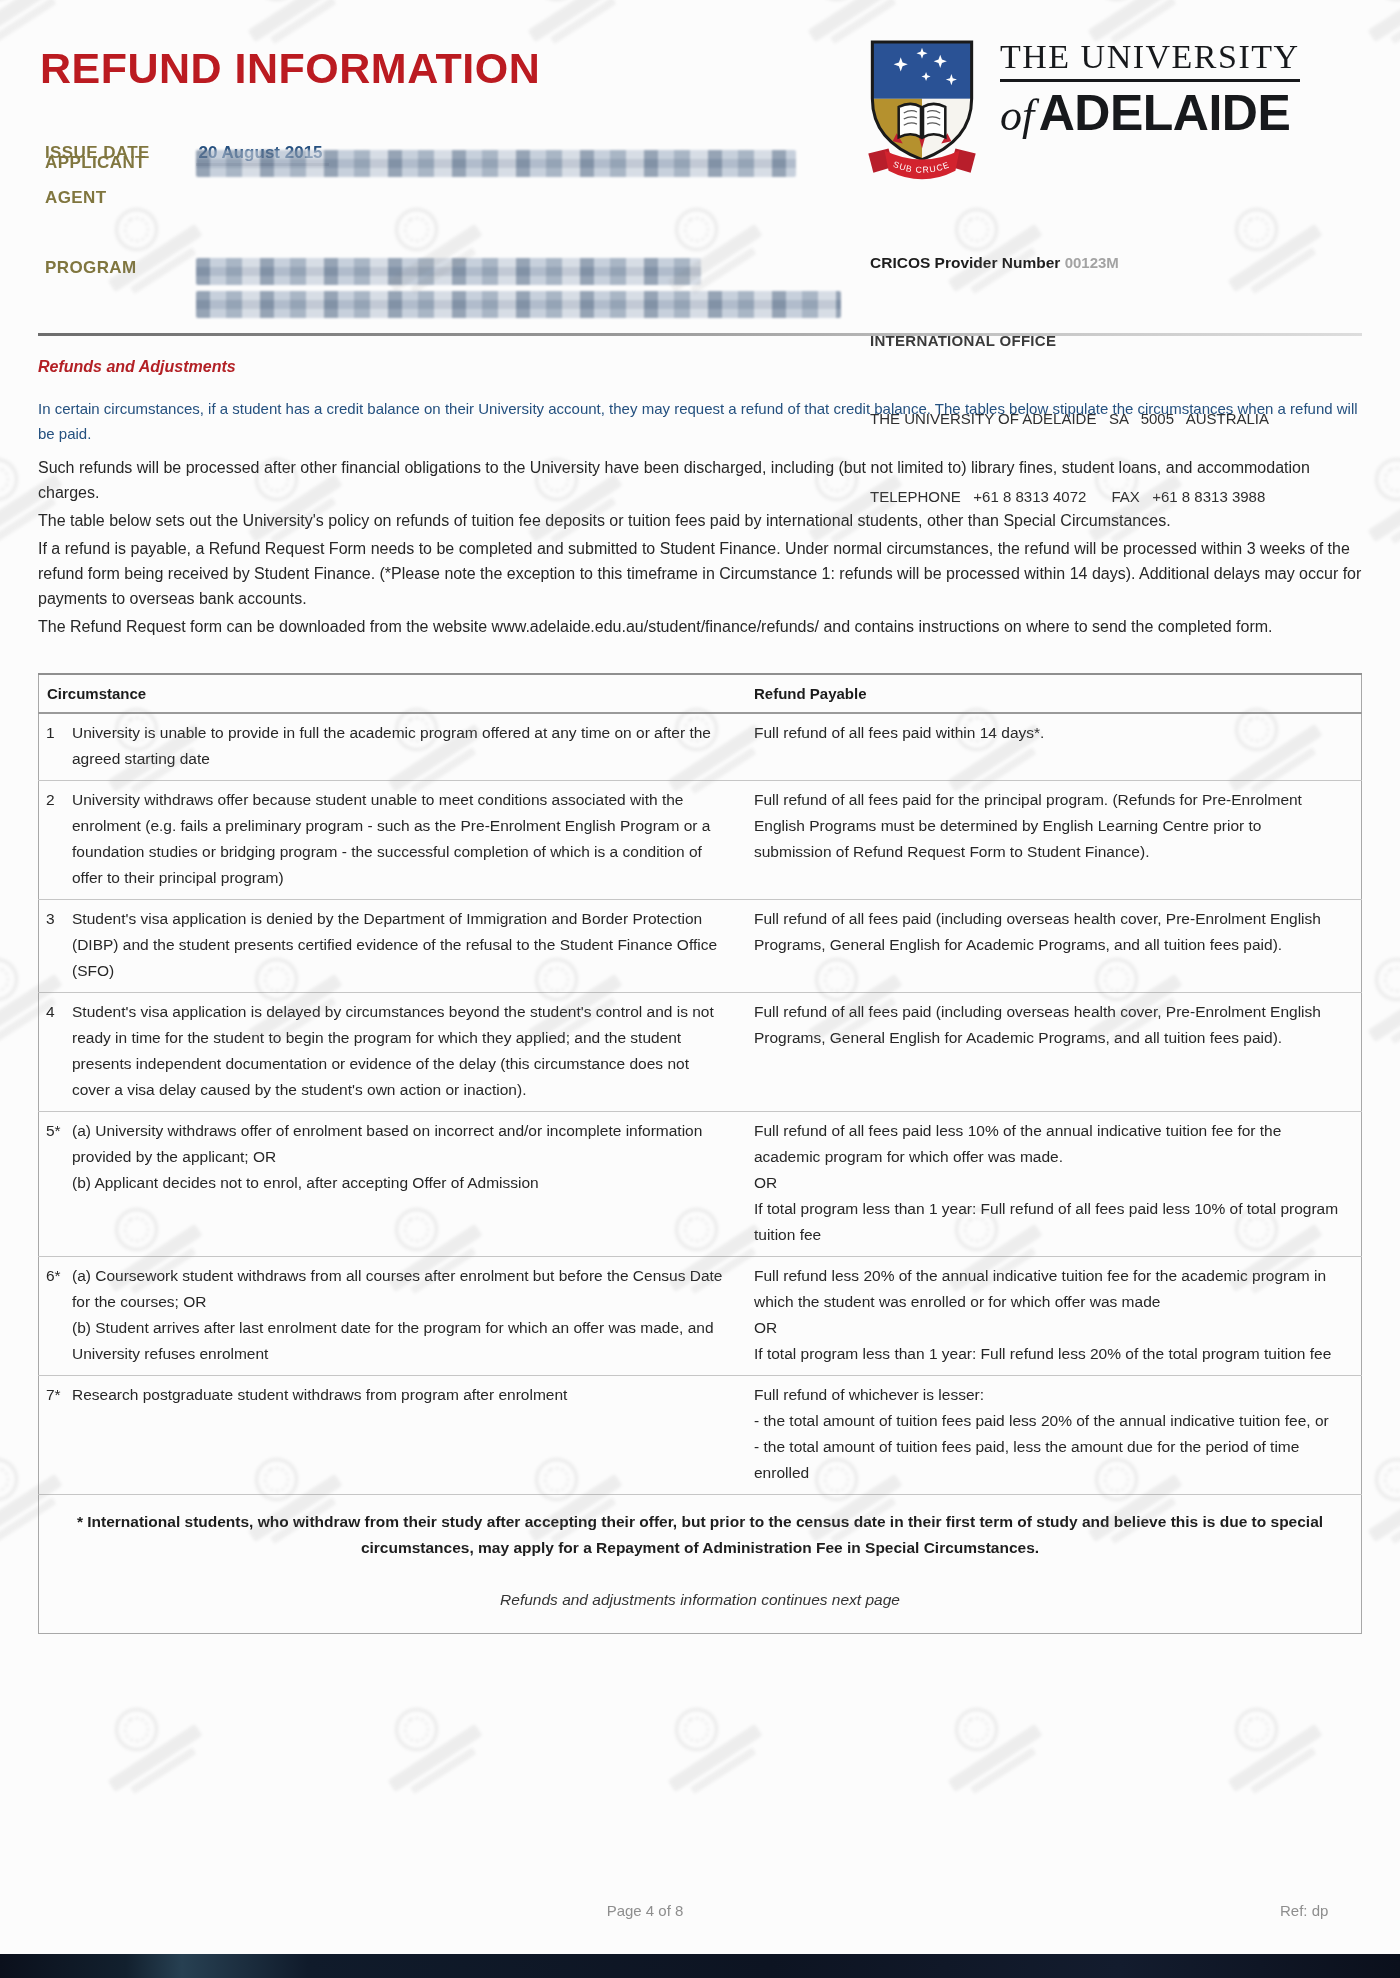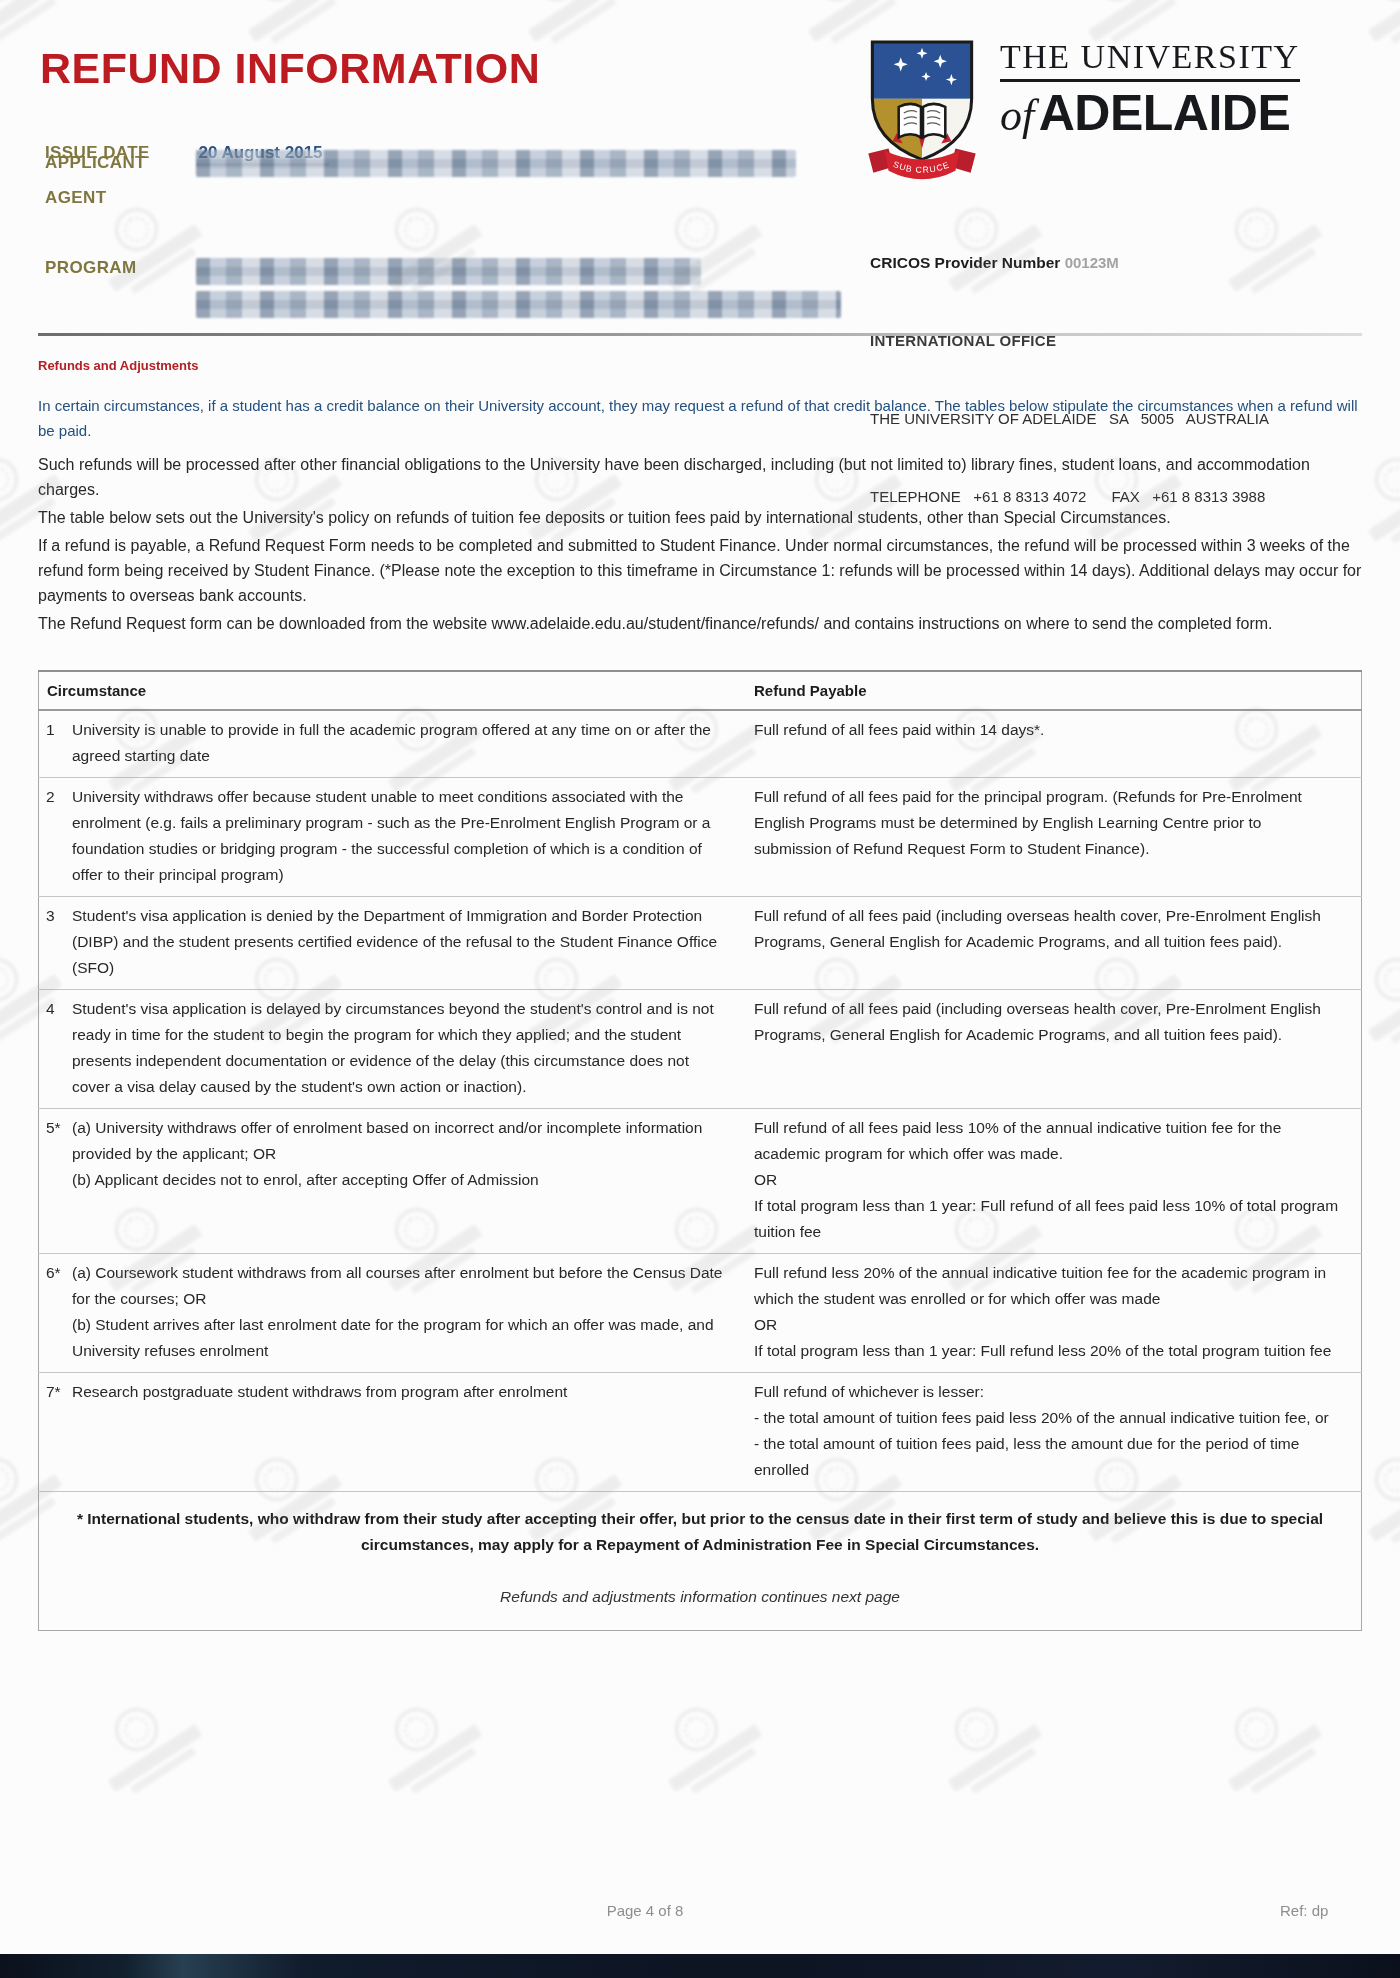--- a/index.html
+++ b/index.html
@@ -56,21 +56,21 @@
   .uw-name{font-family:"Liberation Sans", sans-serif;font-weight:bold;font-size:50px;letter-spacing:-.5px;}
   .uni-contact{position:absolute;left:8px;top:162px;width:520px;font-size:15px;line-height:26px;color:#2e2e2e;white-space:pre;}
   .cricos b{font-size:15.5px;color:#1d1d1d;}
   .cricos .faded{color:#a3a3a3;font-weight:bold;}
   .office-line{font-weight:bold;color:#3a3a3a;letter-spacing:.3px;}
 
   
   .content{position:absolute;left:38px;top:333px;width:1324px;z-index:2;}
   .divider{height:3px;border:none;margin:0 0 22px 0;
     background:linear-gradient(90deg,#6d6d6d,#9a9a9a 45%,#c7c7c7 75%,#ddd);}
-  .section-heading{margin:4px 0 20px;font-size:13px;font-weight:bold;color:#b32025;}
+  .section-heading{margin:4px 0 20px;font-size:16px;font-weight:bold;color:#b32025;font-style:italic;}
   .intro-navy{margin:0 0 9px;font-size:15px;font-weight:normal;color:#24507f;line-height:25px;}
   .body-p{margin:0 0 3px;font-size:16px;line-height:25px;color:#272727;}
 
   
   .refund-table{
     width:100%;border-collapse:collapse;margin-top:34px;
     font-size:15.5px;line-height:26px;color:#272727;
     border:1px solid #a8a8a8;border-top:2px solid #8f8f8f;
   }
   .refund-table th{

